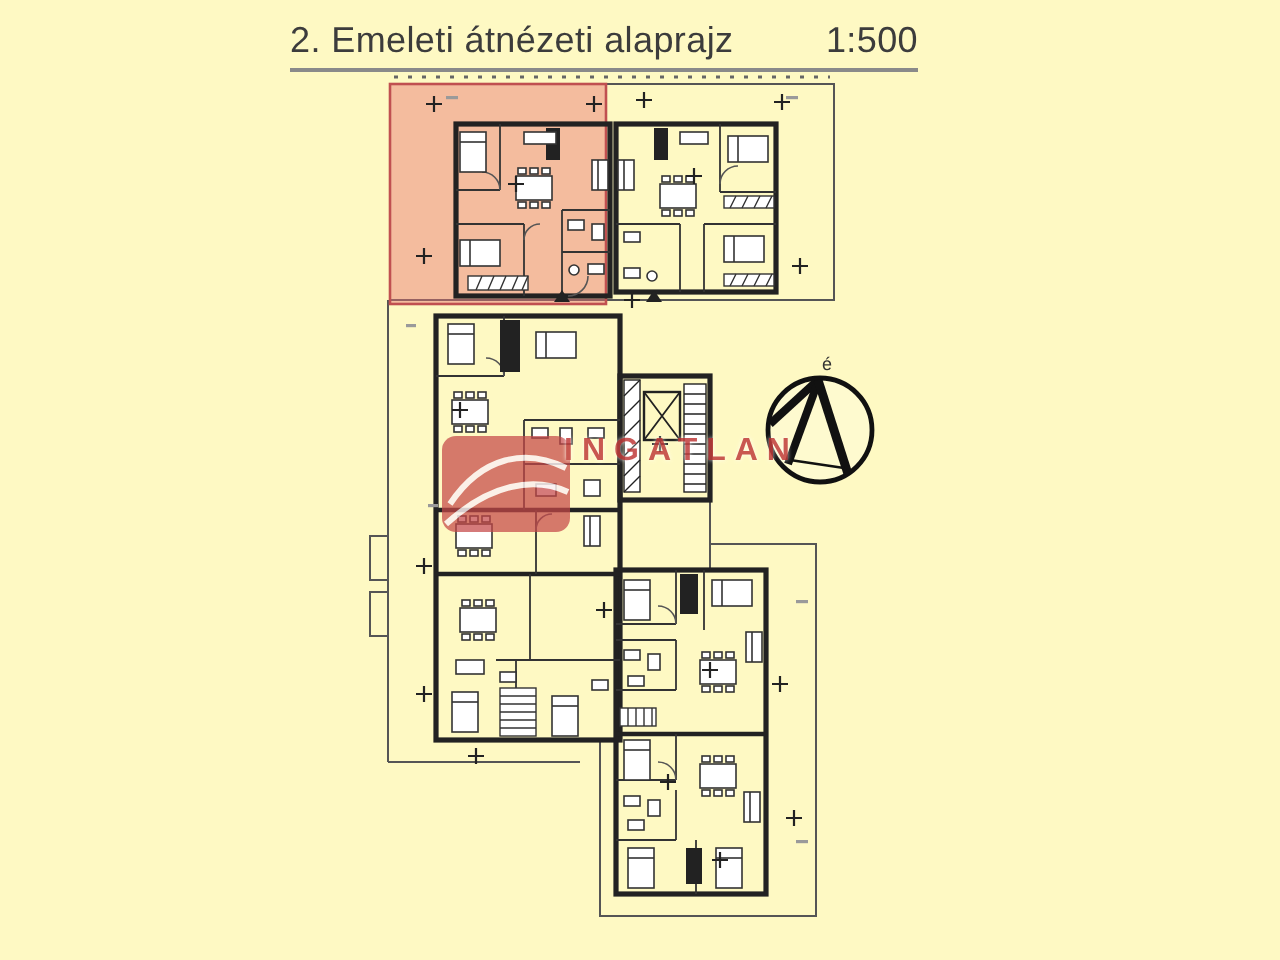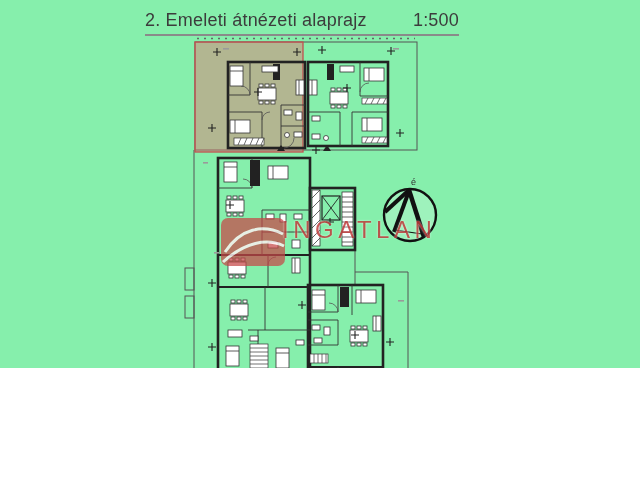--- a/index.html
+++ b/index.html
@@ -1,32 +1,32 @@
 <!DOCTYPE html>
 <html><head>
 <meta charset="utf-8">
 <style>
   html,body{margin:0;padding:0;background:#fff;}
-  #stage{position:relative;width:640px;height:368px;background:#86efac;overflow:hidden;
+  #stage{position:relative;width:640px;height:480px;background:#fef9c3;overflow:hidden;
          font-family:"Liberation Sans", sans-serif;}
   
   #titlebar{position:absolute;left:145px;top:10px;width:314px;display:flex;
             justify-content:space-between;align-items:baseline;
             border-bottom:2px solid #8a8a8a;padding-bottom:3px;}
   #titlebar .t{font-size:18px;color:#3c3c3c;letter-spacing:0.2px;}
   
   #plan{position:absolute;left:0;top:0;width:640px;height:480px;}
   
   #watermark{position:absolute;left:221px;top:218px;display:flex;align-items:flex-start;
              opacity:0.85;pointer-events:none;}
   #emblem{width:64px;height:48px;}
   #wordmark{margin-left:4px;margin-top:-2px;}
   #brand{font-size:38px;font-weight:bold;color:#2a57a5;line-height:0.78;
          letter-spacing:1px;text-shadow:0 0 2px rgba(255,255,255,0.85);}
-  #subbrand{font-size:24px;font-weight:normal;color:#c03c3c;letter-spacing:4.5px;
+  #subbrand{font-size:16px;font-weight:bold;color:#c03c3c;letter-spacing:4.5px;
             line-height:1.0;margin-top:2px;margin-left:-7px;
             text-shadow:0 0 2px rgba(255,255,255,0.9);}
 </style>
 </head>
 <body>
 
 <div id="stage">
 
   <div id="titlebar">
     <span class="t">2. Emeleti átnézeti alaprajz</span>

